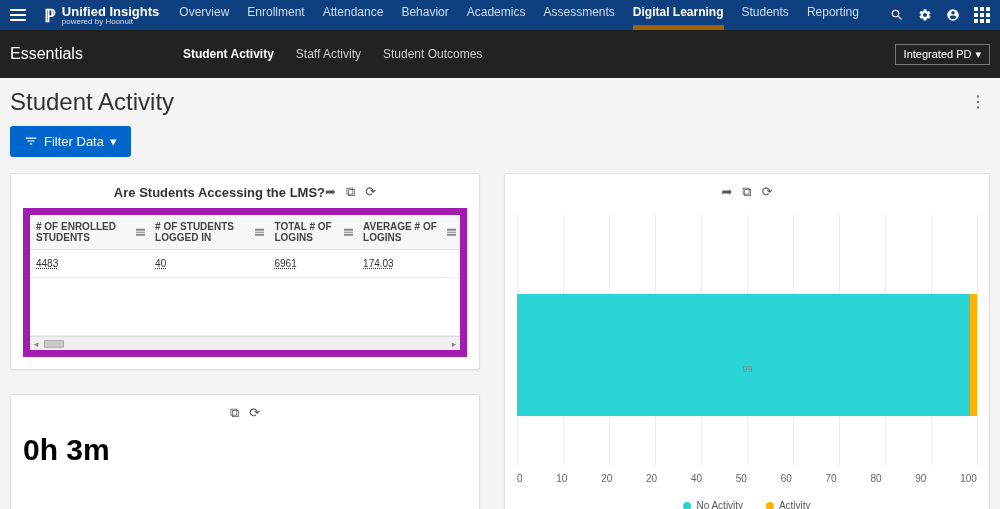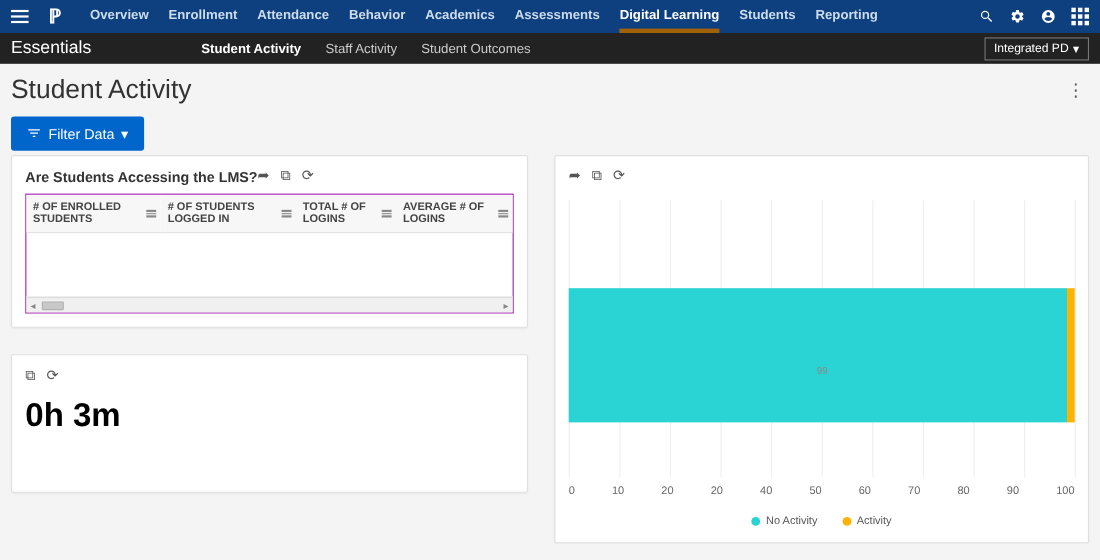--- a/index.html
+++ b/index.html
@@ -8,57 +8,57 @@
   
   .topnav { background: #0e3f7e; color: #fff; display: flex; align-items: center; height: 30px; padding: 0 10px; position: relative; }
   .hamburger { width: 24px; height: 24px; display: flex; flex-direction: column; justify-content: center; gap: 3px; cursor: pointer; margin-right: 10px; }
   .hamburger span { display: block; height: 2px; background: #fff; width: 16px; }
   .brand { display: flex; align-items: center; margin-right: 20px; }
   .brand-logo { font-size: 18px; font-weight: bold; margin-right: 6px; font-family: serif; }
   .brand-text { line-height: 1; }
   .brand-title { font-size: 13px; font-weight: 600; }
   .brand-sub { font-size: 8px; opacity: 0.8; }
   .topnav-menu { display: flex; gap: 18px; font-size: 12px; }
-  .topnav-item { color: #cdddef; cursor: pointer; padding: 6px 0; font-weight: bold; }
-  .topnav-item.active { color: #fff; border-bottom: 4px solid #a16207; font-weight: 600; }
+  .topnav-item { color: #cdddef; cursor: pointer; padding: 6px 0; }
+  .topnav-item.active { color: #fff; border-bottom: 6px solid #a16207; font-weight: 600; }
   .topnav-right { position: absolute; right: 10px; display: flex; gap: 14px; align-items: center; }
   .topnav-right svg { width: 16px; height: 16px; fill: #fff; cursor: pointer; }
   .apps-grid { display: grid; grid-template-columns: repeat(3, 4px); grid-template-rows: repeat(3, 4px); gap: 2px; cursor: pointer; }
   .apps-grid span { background: #fff; width: 4px; height: 4px; }
   
   
-  .subnav { background: #222; color: #fff; display: flex; align-items: center; height: 28px; padding: 0 10px; position: relative; }
+  .subnav { background: #222; color: #fff; display: flex; align-items: center; height: 48px; padding: 0 10px; position: relative; }
   .subnav-title { font-size: 16px; font-weight: 400; margin-right: 100px; }
   .subnav-menu { display: flex; gap: 22px; font-size: 12px; }
   .subnav-item { color: #ccc; cursor: pointer; }
   .subnav-item.active { color: #fff; font-weight: 600; }
   .integrated-btn { position: absolute; right: 10px; border: 1px solid #777; color: #fff; background: transparent; padding: 3px 8px; font-size: 11px; cursor: pointer; display: flex; align-items: center; gap: 4px; }
   
   
   .page-header { padding: 10px 10px 4px 10px; display: flex; justify-content: space-between; align-items: flex-start; }
   .page-title { font-size: 24px; font-weight: 400; color: #333; }
   .kebab { cursor: pointer; font-size: 16px; color: #555; padding: 4px; }
   
   
-  .filter-btn { background: #0066cc; color: #fff; border: none; padding: 8px 14px; font-size: 13px; border-radius: 3px; display: inline-flex; align-items: flex-start; gap: 6px; margin: 6px 10px 4px 10px; cursor: pointer; }
+  .filter-btn { background: #0066cc; color: #fff; border: none; padding: 8px 14px; font-size: 13px; border-radius: 3px; display: inline-flex; align-items: flex-start; gap: 6px; margin: 6px 10px 16px 10px; cursor: pointer; }
   
   
   .dashboard { display: flex; gap: 24px; padding: 0 10px; }
   .col-left { width: 470px; display: flex; flex-direction: column; gap: 24px; }
   .col-right { flex: 1; }
   
   .card { background: #fff; border: 1px solid #e0e0e0; border-radius: 2px; box-shadow: 0 1px 2px rgba(0,0,0,0.05); }
-  .card-header { display: flex; justify-content: flex-start; align-items: center; padding: 10px 12px 8px 12px; }
+  .card-header { display: flex; justify-content: center; align-items: center; padding: 10px 12px 8px 12px; }
   .card-title { font-size: 13px; font-weight: 700; color: #333; }
   .card-actions { display: flex; gap: 10px; color: #555; }
   .card-actions span { cursor: pointer; font-size: 13px; }
   .card-body { padding: 0 12px 12px 12px; }
   
   
-  .lms-table-wrap { border: 1px solid #a21caf; }
+  .lms-table-wrap { border: 7px solid #a21caf; }
   .lms-table { width: 100%; border-collapse: collapse; font-size: 10px; }
   .lms-table th { text-align: left; padding: 6px 6px; background: #f7f7f7; color: #444; font-weight: 600; border-bottom: 1px solid #e0e0e0; position: relative; }
   .lms-table th .mini-hamburger { position: absolute; right: 4px; top: 50%; transform: translateY(-50%); display: flex; flex-direction: column; gap: 1px; cursor: pointer;}
   .lms-table th .mini-hamburger span { display:block; height: 1.5px; width: 9px; background: #888;}
   .lms-table td { padding: 8px 6px; border-bottom: 1px solid #eee; }
   .lms-table td a { color: #333; text-decoration: underline dotted; cursor: pointer; }
   .table-empty { height: 58px; }
   .hscroll { height: 14px; background: #f0f0f0; border-top: 1px solid #ddd; display: flex; align-items: center; }
   .hscroll .thumb { margin-left: 2px; width: 20px; height: 8px; background: #c8c8c8; border: 1px solid #b0b0b0; border-radius: 1px; }
   .hscroll .arrow { width: 12px; text-align: center; color: #888; font-size: 9px; }
@@ -91,20 +91,24 @@
 
 
 <div class="topnav">
   <div class="hamburger">
       <span></span>
       <span></span>
       <span></span>
     </div>
   <div class="brand">
     <div class="brand-logo">ℙ</div>
+    <div class="brand-text">
+      <div class="brand-title">Unified Insights</div>
+      <div class="brand-sub">powered by Hoonuit</div>
+    </div>
   </div>
   <div class="topnav-menu">
     <div class="topnav-item">Overview</div>
     <div class="topnav-item">Enrollment</div>
     <div class="topnav-item">Attendance</div>
     <div class="topnav-item">Behavior</div>
     <div class="topnav-item">Academics</div>
     <div class="topnav-item">Assessments</div>
     <div class="topnav-item active">Digital Learning</div>
     <div class="topnav-item">Students</div>
@@ -196,20 +200,26 @@
                       <span></span>
                     </span></th>
               <th><span>AVERAGE # OF LOGINS</span><span class="mini-hamburger">
                       <span></span>
                       <span></span>
                       <span></span>
                     </span></th>
             </tr>
           </thead>
           <tbody>
+            <tr>
+              <td><a>4483</a></td>
+              <td><a>40</a></td>
+              <td><a>6961</a></td>
+              <td><a>174.03</a></td>
+            </tr>
             <tr class="table-empty">
                   <td colspan="4"></td>
                 </tr>
           </tbody>
         </table>
         <div class="hscroll">
           <div class="arrow">◂</div>
           <div class="thumb"></div>
           <div class="track"></div>
           <div class="arrow">▸</div>

